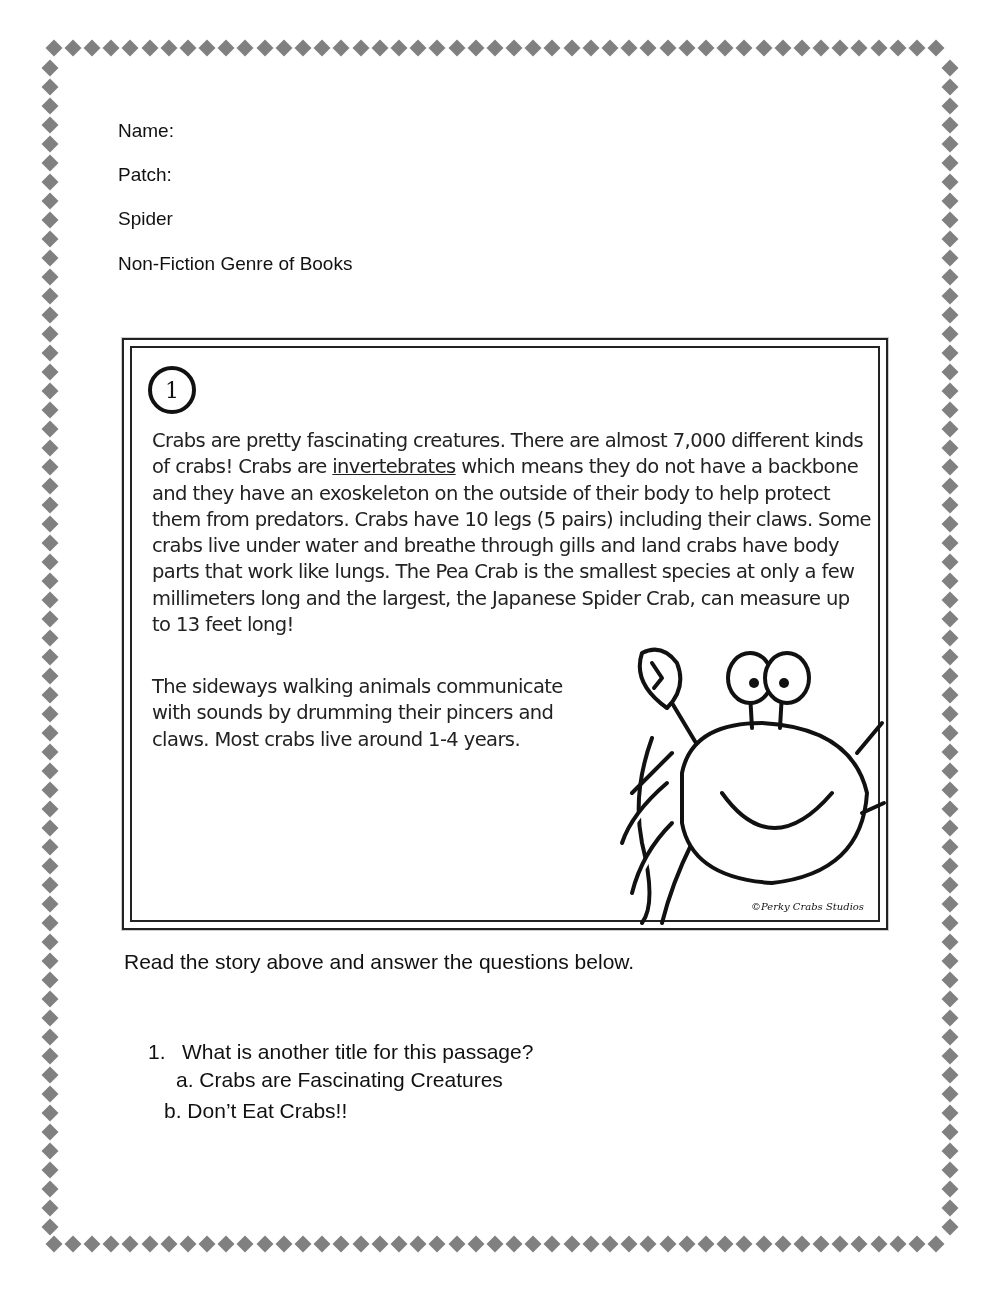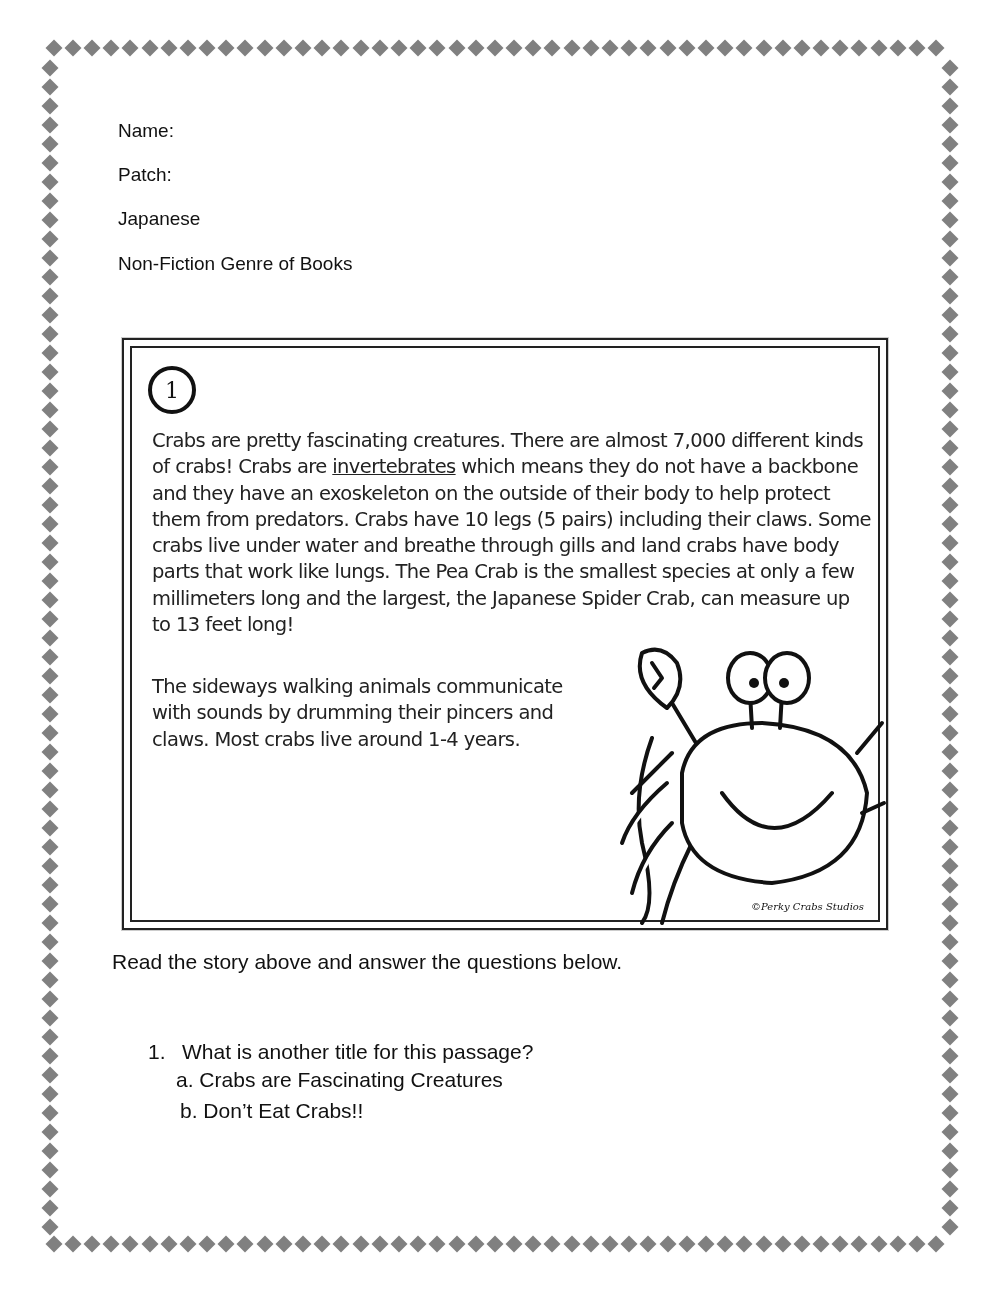--- a/index.html
+++ b/index.html
@@ -19,21 +19,21 @@
              border:2px solid #222; box-shadow: 0 0 0 1px #ccc; background:#fff; }
   .passage-inner { position:absolute; left:6px; top:6px; right:6px; bottom:6px; border:2px solid #222; }
   .num-circle { position:absolute; left:16px; top:18px; width:40px; height:40px; border:4px solid #111; border-radius:50%;
                 display:flex; align-items:center; justify-content:center; font-family:"DejaVu Serif", serif; font-size:22px; }
   .ptitle { position:absolute; left:128px; top:4px; font-size:58px; font-weight:bold; font-family:"DejaVu Sans", sans-serif; letter-spacing:-1px; }
   .ptext { position:absolute; left:20px; top:80px; width:720px; font-size:19.5px; line-height:26.3px; font-family:"DejaVu Sans", sans-serif; letter-spacing:-0.6px; color:#222; }
   .ptext2 { position:absolute; left:20px; top:326px; width:450px; font-size:19.5px; line-height:26.3px; font-family:"DejaVu Sans", sans-serif; letter-spacing:-0.6px; color:#222; }
   .u { text-decoration:underline; }
   .crab { position:absolute; left:480px; top:295px; width:275px; height:285px; }
   .credit { position:absolute; right:14px; bottom:8px; font-size:10px; font-style:italic; font-family:"DejaVu Serif", serif; }
-  .instr { position:absolute; left:112px; top:950px; font-size:21px; }
+  .instr { position:absolute; left:124px; top:950px; font-size:21px; }
   .q { position:absolute; font-size:21px; }
 </style>
 </head>
 <body>
 
 <div id="top" class="border-row">
     <div class="diamond" style="background: rgb(128, 128, 128);"></div>
     <div class="diamond" style="background: rgb(128, 128, 128);"></div>
     <div class="diamond" style="background: rgb(128, 128, 128);"></div>
     <div class="diamond" style="background: rgb(128, 128, 128);"></div>
@@ -254,21 +254,21 @@
     <div class="diamond" style="background: rgb(128, 128, 128);"></div>
     <div class="diamond" style="background: rgb(128, 128, 128);"></div>
     <div class="diamond" style="background: rgb(128, 128, 128);"></div>
     <div class="diamond" style="background: rgb(128, 128, 128);"></div>
     <div class="diamond" style="background: rgb(128, 128, 128);"></div>
     <div class="diamond" style="background: rgb(128, 128, 128);"></div>
   </div>
 
 <div class="header-line" style="top:120px">Name:</div>
 <div class="header-line" style="top:164px">Patch:</div>
-<div class="header-line" style="top:208px">Japanese</div>
+<div class="header-line" style="top:208px">Spider</div>
 <div class="header-line" style="top:253px">Non-Fiction Genre of Books</div>
 
 <div class="passage">
   <div class="passage-inner">
     <div class="num-circle">
       <span>1</span>
     </div>
     <div class="ptext"><span>Crabs are pretty fascinating creatures.  There are almost 7,000 different kinds of crabs!  Crabs are </span><span class="u">invertebrates</span><span> which means they do not have a backbone and they have an exoskeleton on the outside of their body to help protect them from predators. Crabs have 10 legs (5 pairs) including their claws.  Some crabs live under water and breathe through gills and land crabs have body parts that work like lungs.  The Pea Crab is the smallest species at only a few millimeters long and the largest, the Japanese Spider Crab, can measure up to 13 feet long!</span></div>
     <div class="ptext2">
       <div>The sideways walking animals communicate with sounds by drumming their pincers and claws.  Most crabs live around 1-4 years.</div>
@@ -300,16 +300,16 @@
 </div>
 
 <div class="instr">Read the story above and answer the questions below.</div>
 
 <div class="q" style="left:148px;top:1040px">1.</div>
 <div class="q" style="left:182px;top:1040px">What is another title for this passage?</div>
 <div class="q" style="left:176px;top:1068px">
   <span>a.</span>
   <span>Crabs are Fascinating Creatures</span>
 </div>
-<div class="q" style="left:180px;top:1099px">
+<div class="q" style="left:164px;top:1099px">
   <span>b.</span>
   <span>Don’t Eat Crabs!!</span>
 </div>
 
 </body></html>

